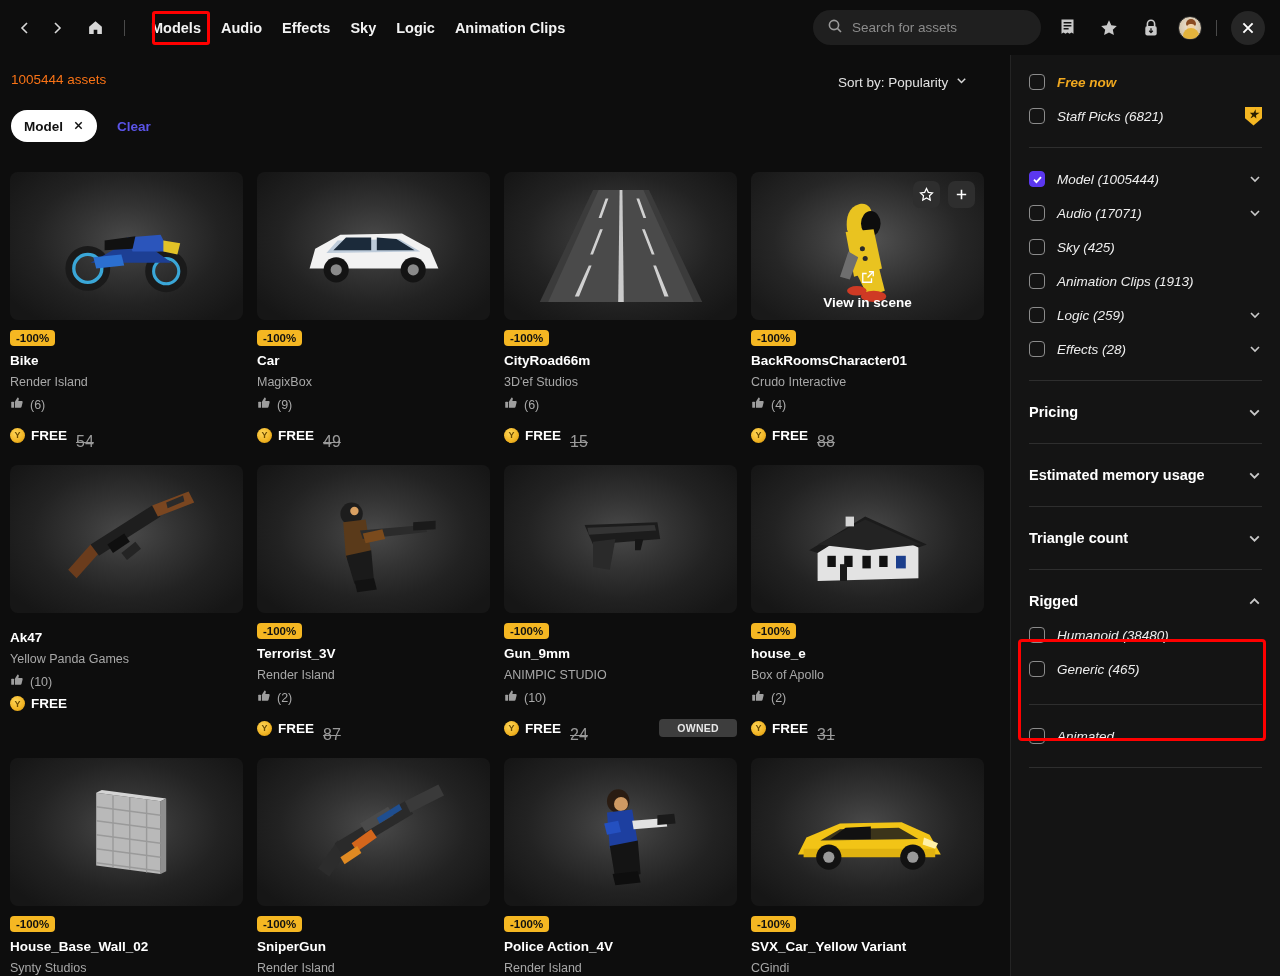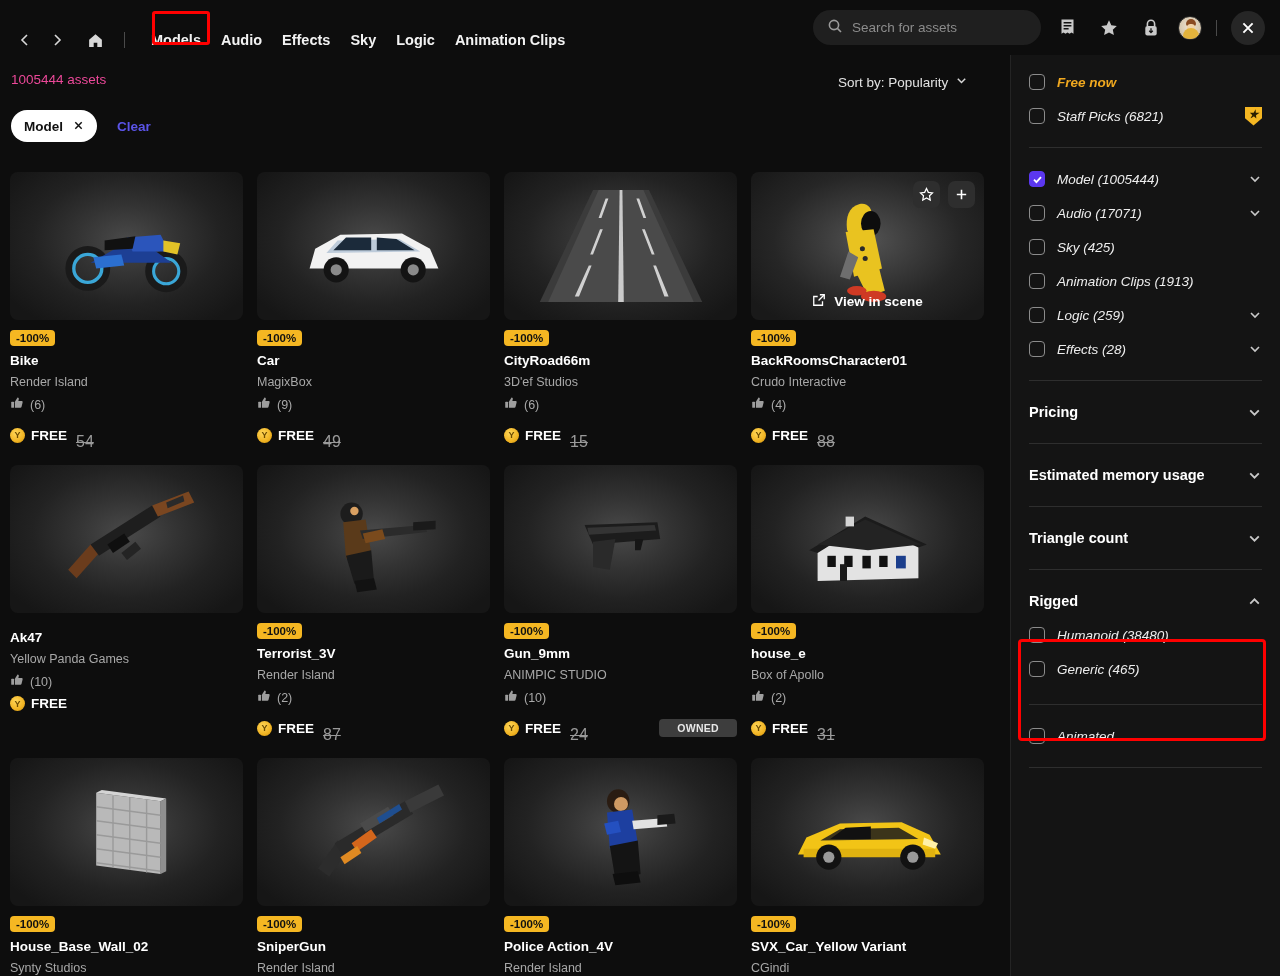--- a/index.html
+++ b/index.html
@@ -8,21 +8,21 @@
     background: #0d0d0d;
     font-family: "Liberation Sans", sans-serif;
     color: #ffffff;
     overflow: hidden;
   }
 
   
   .topbar {
     position: absolute; top: 0; left: 0; width: 1132px; height: 55px;
     background: #0d0d0d;
-    display: flex; align-items: flex-end;
+    display: flex; align-items: center;
   }
   .nav-arrows { display: flex; align-items: center; padding-left: 10px; gap: 2px; }
   .icon-btn {
     width: 30px; height: 30px; display: flex; align-items: center; justify-content: center;
     color: #d8d8d8; cursor: pointer; border-radius: 4px;
   }
   .icon-btn svg { display: block; }
   .vsep { width: 1px; height: 16px; background: #4a4a4a; margin: 0 12px; }
 
   .tabs { display: flex; align-items: center; gap: 0px; margin-left: 4px; }
@@ -61,21 +61,21 @@
   .avatar .face { position:absolute; left:8px; top:7px; width:8px; height:7px; background:#f0d3a8; border-radius:4px;}
   .close-btn {
     width: 34px; height: 34px; border-radius: 50%; background: #262626;
     display: flex; align-items: center; justify-content: center; cursor: pointer;
     color: #ffffff;
   }
 
   
   .assets-count {
     position: absolute; left: 11px; top: 72px;
-    font-size: 13.5px; color: #ec4899;
+    font-size: 13.5px; color: #f97316;
   }
   .sortby {
     position: absolute; left: 838px; top: 74px;
     font-size: 13.5px; color: #e3e3e3; display: flex; align-items: center; gap: 7px;
     cursor: pointer;
   }
   .chip-row { position: absolute; left: 11px; top: 110px; display: flex; align-items: center; gap: 20px; }
   .chip {
     background: #ffffff; color: #111111; border-radius: 16px;
     height: 30px; padding: 16px 13px; display: flex; align-items: center; gap: 10px;
@@ -98,22 +98,22 @@
   .thumb.hovered {
     background: radial-gradient(ellipse 62% 68% at 50% 46%, #525252 0%, #3a3a3a 35%, #262626 65%, #191919 100%);
   }
   .thumb-actions { position: absolute; top: 9px; right: 9px; display: flex; gap: 8px; }
   .tbtn {
     width: 27px; height: 27px; border-radius: 7px; background: #2e2e2e;
     display: flex; align-items: center; justify-content: center; color: #ffffff; cursor: pointer;
   }
   .view-scene {
     position: absolute; left: 0; right: 0; bottom: 10px;
-    display: flex; align-items: center; justify-content: center; gap: 8px;
-    font-size: 13.5px; font-weight: bold; color: #ffffff; cursor: pointer;
+    display: flex; align-items: center; gap: 8px;
+    font-size: 13.5px; font-weight: bold; color: #ffffff; cursor: pointer; flex-direction: column;
   }
 
   .badge-disc {
     display: inline-block; background: #f5b722; color: #111111;
     font-size: 11.5px; font-weight: bold; border-radius: 4px;
     padding: 2px 6px; margin-top: 10px;
   }
   .card-title { font-size: 13.5px; font-weight: bold; color: #ffffff; margin-top: 7px; }
   .card-author { font-size: 12.5px; color: #a8a8a8; margin-top: 7px; }
   .card-likes { display: flex; align-items: center; gap: 6px; margin-top: 7px; font-size: 12.5px; color: #a8a8a8; }

